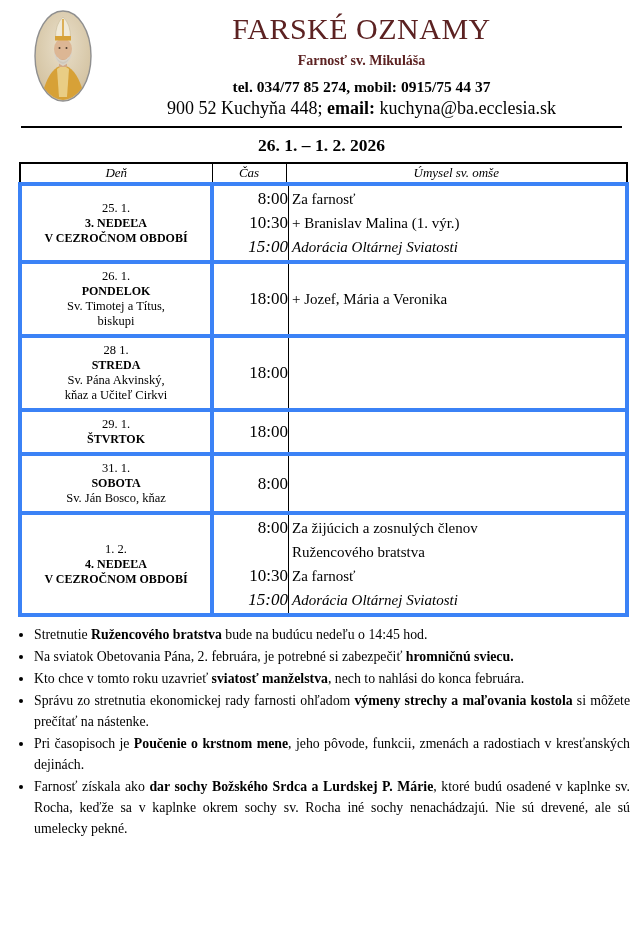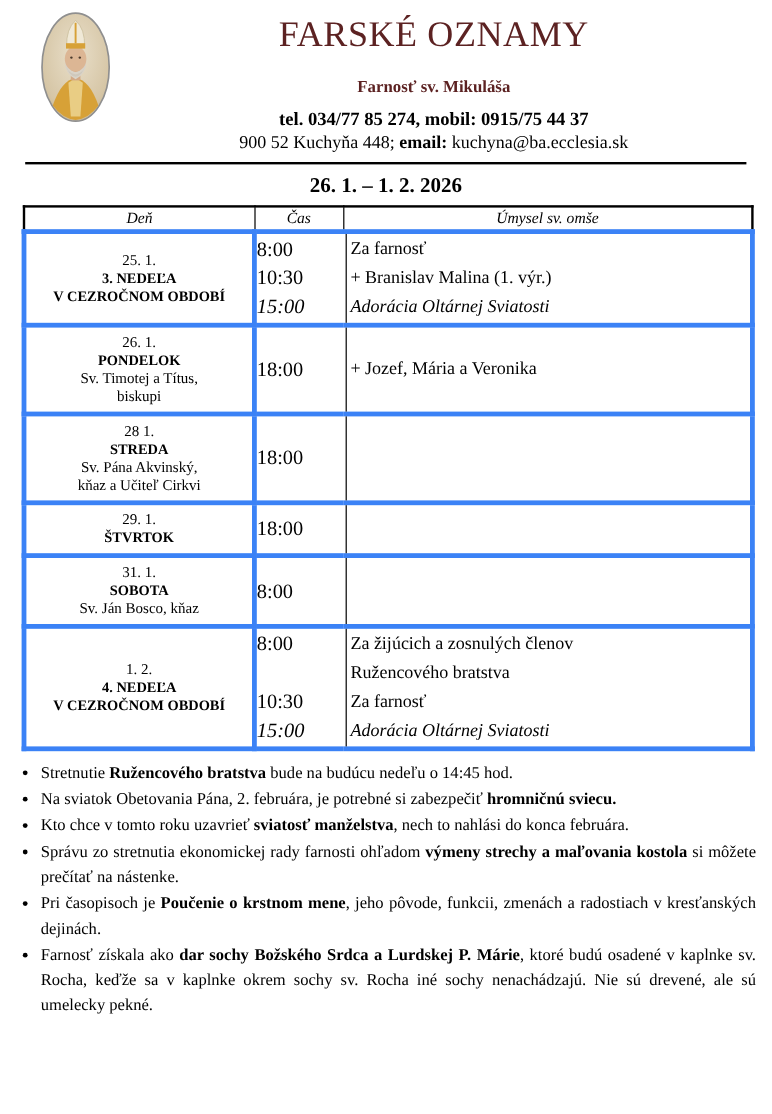--- a/index.html
+++ b/index.html
@@ -5,37 +5,37 @@
   :root { --accent:#5c2222; --ink:#000000; }
   * { box-sizing:border-box; }
   html,body { margin:0; padding:0; background:#ffffff; }
   body { width:643px; font-family:"Liberation Serif","DejaVu Serif",serif; color:var(--ink); }
   .page { position:relative; width:643px; height:928px; background:#fff; overflow:hidden; }
 
   
   .portrait { position:absolute; left:34px; top:10px; width:58px; height:92px; }
   .head-wrap { padding:12px 20px 0 100px; text-align:center; }
   .title { margin:0; font-size:30px; line-height:34px; font-weight:normal; color:var(--accent); letter-spacing:0.5px; }
-  .subtitle { margin-top:20px; font-size:14px; font-weight:bold; color:var(--accent); }
+  .subtitle { margin-top:7px; font-size:14px; font-weight:bold; color:var(--accent); }
   .phone { margin-top:9px; font-size:15.5px; font-weight:bold; color:#000; }
-  .address { margin-top:2px; font-size:15px; }
+  .address { margin-top:2px; font-size:18px; }
   .address b { font-weight:bold; }
   .rule { margin:7px 21px 0 21px; border-top:2px solid #000; }
   .week { text-align:center; font-size:17.5px; font-weight:bold; margin:7px 0 6px 0; }
 
   
   table.sched { border-collapse:collapse; table-layout:fixed; width:607px; margin-left:18px; border:2px solid #000; }
   table.sched th { border:1px solid #000; font-style:italic; font-weight:normal; font-size:13px; padding:1px 0; }
   table.sched td { border:4px solid #3b82f6; }
   .day-cell { text-align:center; vertical-align:middle; font-size:12.5px; line-height:15px; padding:5px 2px; }
   .day-cell .b { font-weight:bold; font-size:12px; }
   .sched-cell { position:relative; vertical-align:middle; padding:1px 0; }
   .vline { position:absolute; left:74px; top:0; bottom:0; width:1px; background:#000; }
   .mass-grid { display:grid; grid-template-columns:74px 1fr; align-items:start; }
-  .mass-grid .time { text-align:left; font-size:17px; line-height:24px; }
+  .mass-grid .time { text-align:right; font-size:17px; line-height:24px; }
   .mass-grid .intent { text-align:left; font-size:15px; line-height:24px; white-space:pre-line; padding:0 4px; }
   .i { font-style:italic; }
 
   
   ul.ann { margin:7px 13px 0 18px; padding-left:16px; list-style:disc; }
   ul.ann li { font-size:13.8px; line-height:21px; text-align:justify; margin-bottom:1px; }
   ul.ann b { font-weight:bold; }
 </style>
 </head>
 <body>

